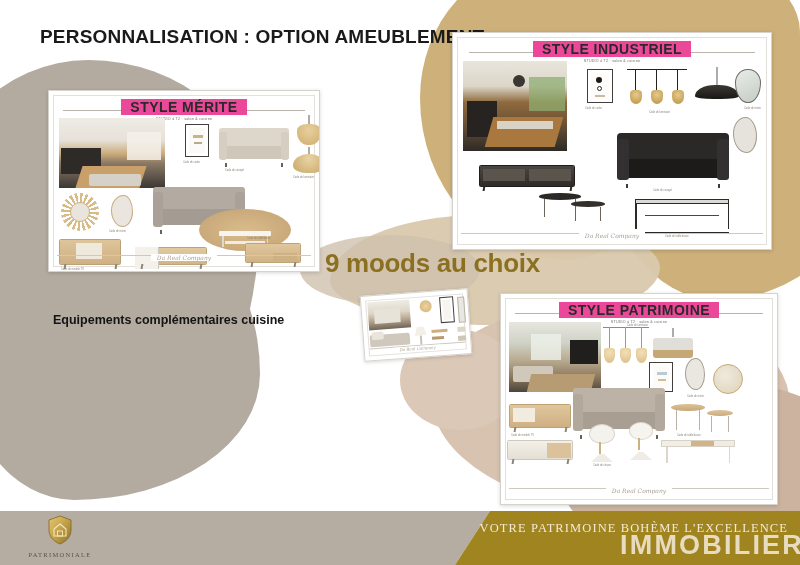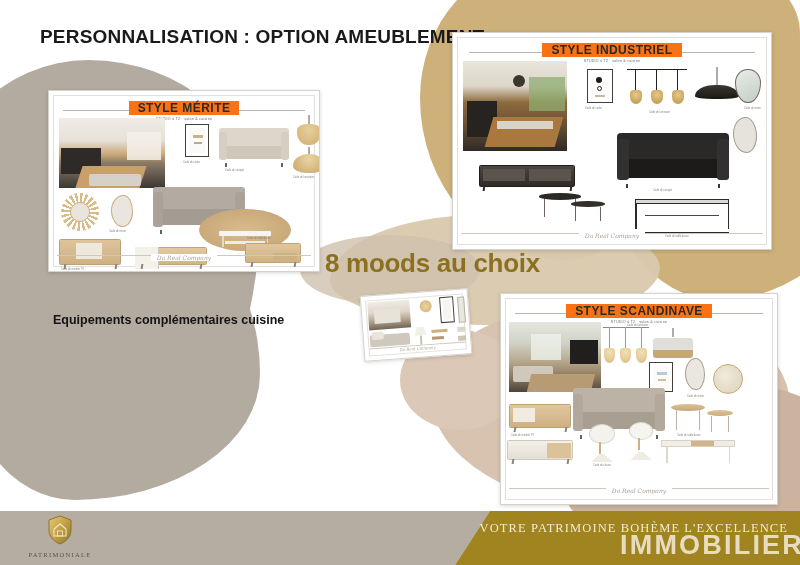--- a/index.html
+++ b/index.html
@@ -87,23 +87,23 @@
   .board {
     position: absolute; background: #fff;
     border: 1px solid #d6d2cc;
     box-shadow: 0 1px 4px rgba(0,0,0,.16);
     overflow: hidden; z-index: 20;
   }
   .board-inner { position: absolute; inset: 4px; border: 1px solid #e3e0db; }
 
   .bh-head { position: absolute; left: 0; right: 0; top: 7px; text-align: center; }
   .bh-title {
-    display: inline-block; font-size: 12px; font-weight: bold;
+    display: inline-block; font-size: 14px; font-weight: bold;
     color: #2a2a2a; letter-spacing: .45px; position: relative;
-    padding: 0 9px; background: #f97316;
+    padding: 0 9px; background: #ec4899;
   }
   .bh-rule { position: absolute; top: 12px; height: 1px; background: #b9b5ae; }
   .bh-sub {
     font-size: 3.6px; color: #6e6a64; letter-spacing: .25px;
     margin-top: 1px; white-space: nowrap;
   }
   .sig {
     position: absolute; left: 0; right: 0; bottom: 7px; text-align: center;
   }
   .sig-txt {
@@ -411,21 +411,21 @@
       <span class="sig-txt">Da Real Company</span>
     </div>
   </div>
 
   <div class="board" id="board-scandinave">
     <div class="board-inner"></div>
 
     <div class="bh-head">
       <div class="bh-rule" style="left:14px;width:74px;"></div>
       <div class="bh-rule" style="right:14px;width:74px;"></div>
-      <span class="bh-title">STYLE SCANDINAVE</span>
+      <span class="bh-title">STYLE PATRIMOINE</span>
       <div class="bh-sub">STUDIO à T2  ·  salon &amp; cuisine</div>
     </div>
 
     <div class="ph photo" style="left:8px;top:28px;width:92px;height:70px;
                 background:linear-gradient(#e6e6de 0%,#cfd2c6 30%,#b7a88d 56%,#8d7a5f 78%,#4c443a 100%);">
       <div style="position:absolute;right:3px;top:18px;width:28px;height:24px;background:#211f1d;"></div>
       <div style="position:absolute;left:22px;top:12px;width:30px;height:26px;background:#eef1ea;opacity:.8;"></div>
       <div style="position:absolute;left:4px;bottom:10px;width:40px;height:16px;background:#cfc8bb;border-radius:2px;"></div>
       <div style="position:absolute;left:20px;bottom:0;width:64px;height:18px;background:#b79b72;transform:skewX(-14deg);"></div>
     </div>
@@ -552,21 +552,21 @@
       <div style="position:absolute;right:2px;top:1px;width:8px;height:5px;background:#ded6c7;"></div>
       <div style="position:absolute;right:2px;top:10px;width:8px;height:5px;background:#cfc6b5;"></div>
     </div>
 
     <div class="sig" style="bottom:3px;">
       <div class="sig-rule" style="left:5px;right:5px;"></div>
       <span class="sig-txt" style="font-size:4px;">Da Real Company</span>
     </div>
   </div>
 
-  <div class="moods-callout">8 moods au choix</div>
+  <div class="moods-callout">9 moods au choix</div>
   <div class="equip-note">Equipements complémentaires cuisine</div>
 
   <div class="watermark">RAY</div>
 
   <div class="footer">
     <div class="footer-taupe"></div>
     <div class="footer-gold"></div>
 
     <div class="brand">
       <svg width="26" height="30" viewBox="0 0 26 30">

